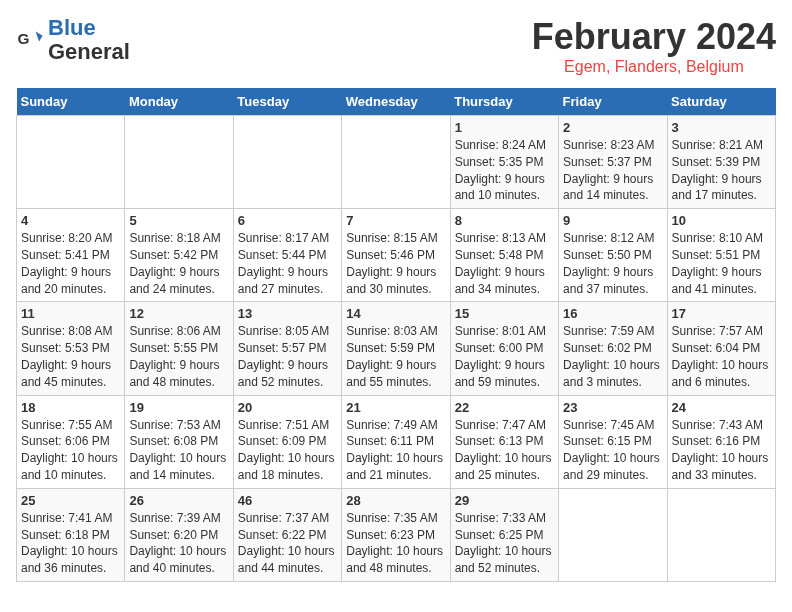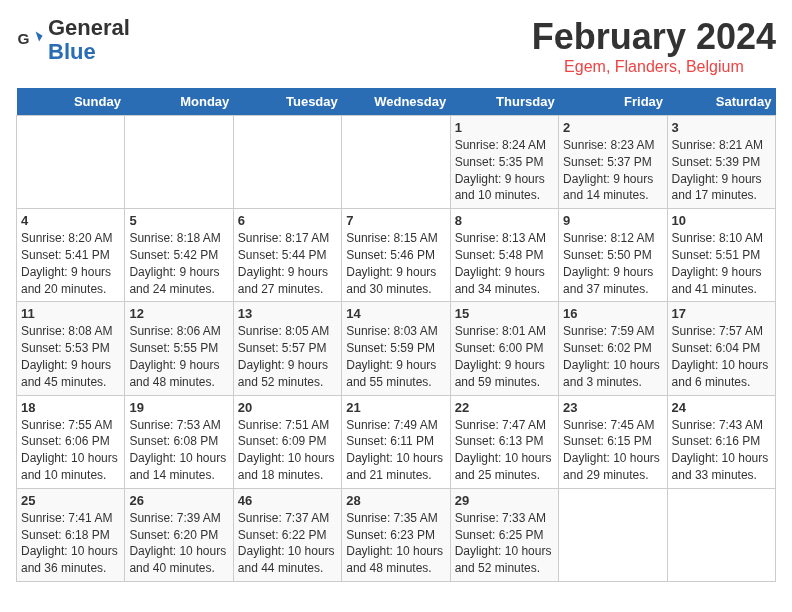--- a/index.html
+++ b/index.html
@@ -45,21 +45,21 @@
     }
     table {
       width: 100%;
       border-collapse: collapse;
       font-size: 11px;
     }
     thead tr th {
       background-color: #2a6db5;
       color: #fff;
       padding: 6px 4px;
-      text-align: right;
+      text-align: left;
       font-size: 13px;
       font-weight: bold;
     }
     tbody tr td {
       border: 1px solid #ccc;
       padding: 4px 4px;
       vertical-align: top;
       height: 80px;
       width: calc(100% / 7);
     }
@@ -88,22 +88,22 @@
 </head>
 <body>
 
 <div class="header-section">
   <div class="logo">
     <svg class="logo-icon" viewBox="0 0 40 40">
       <text x="2" y="26" font-size="22" font-weight="bold" fill="#333" font-family="Arial">G</text>
       <polygon points="28,8 38,14 33,22" fill="#2a6db5"></polygon>
     </svg>
     <div class="logo-text">
+      <div style="color:#2a6db5;">Blue</div>
       <div>General</div>
-      <div style="color:#2a6db5;">Blue</div>
     </div>
   </div>
   <div class="title-section">
     <div class="main-title">February 2024</div>
     <div class="subtitle">Egem, Flanders, Belgium</div>
   </div>
 </div>
 
 <table>
   <thead>

